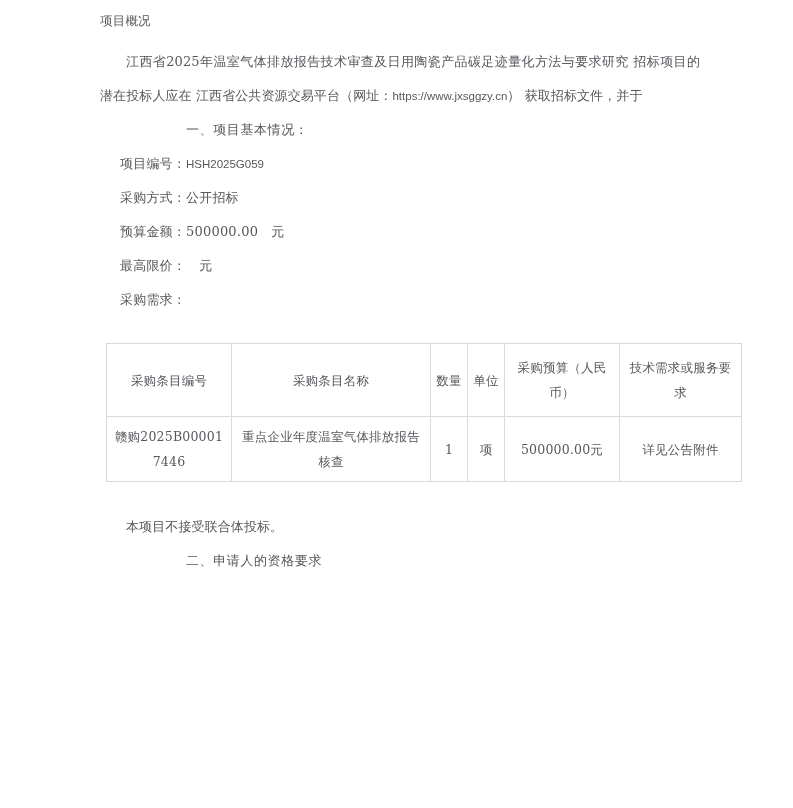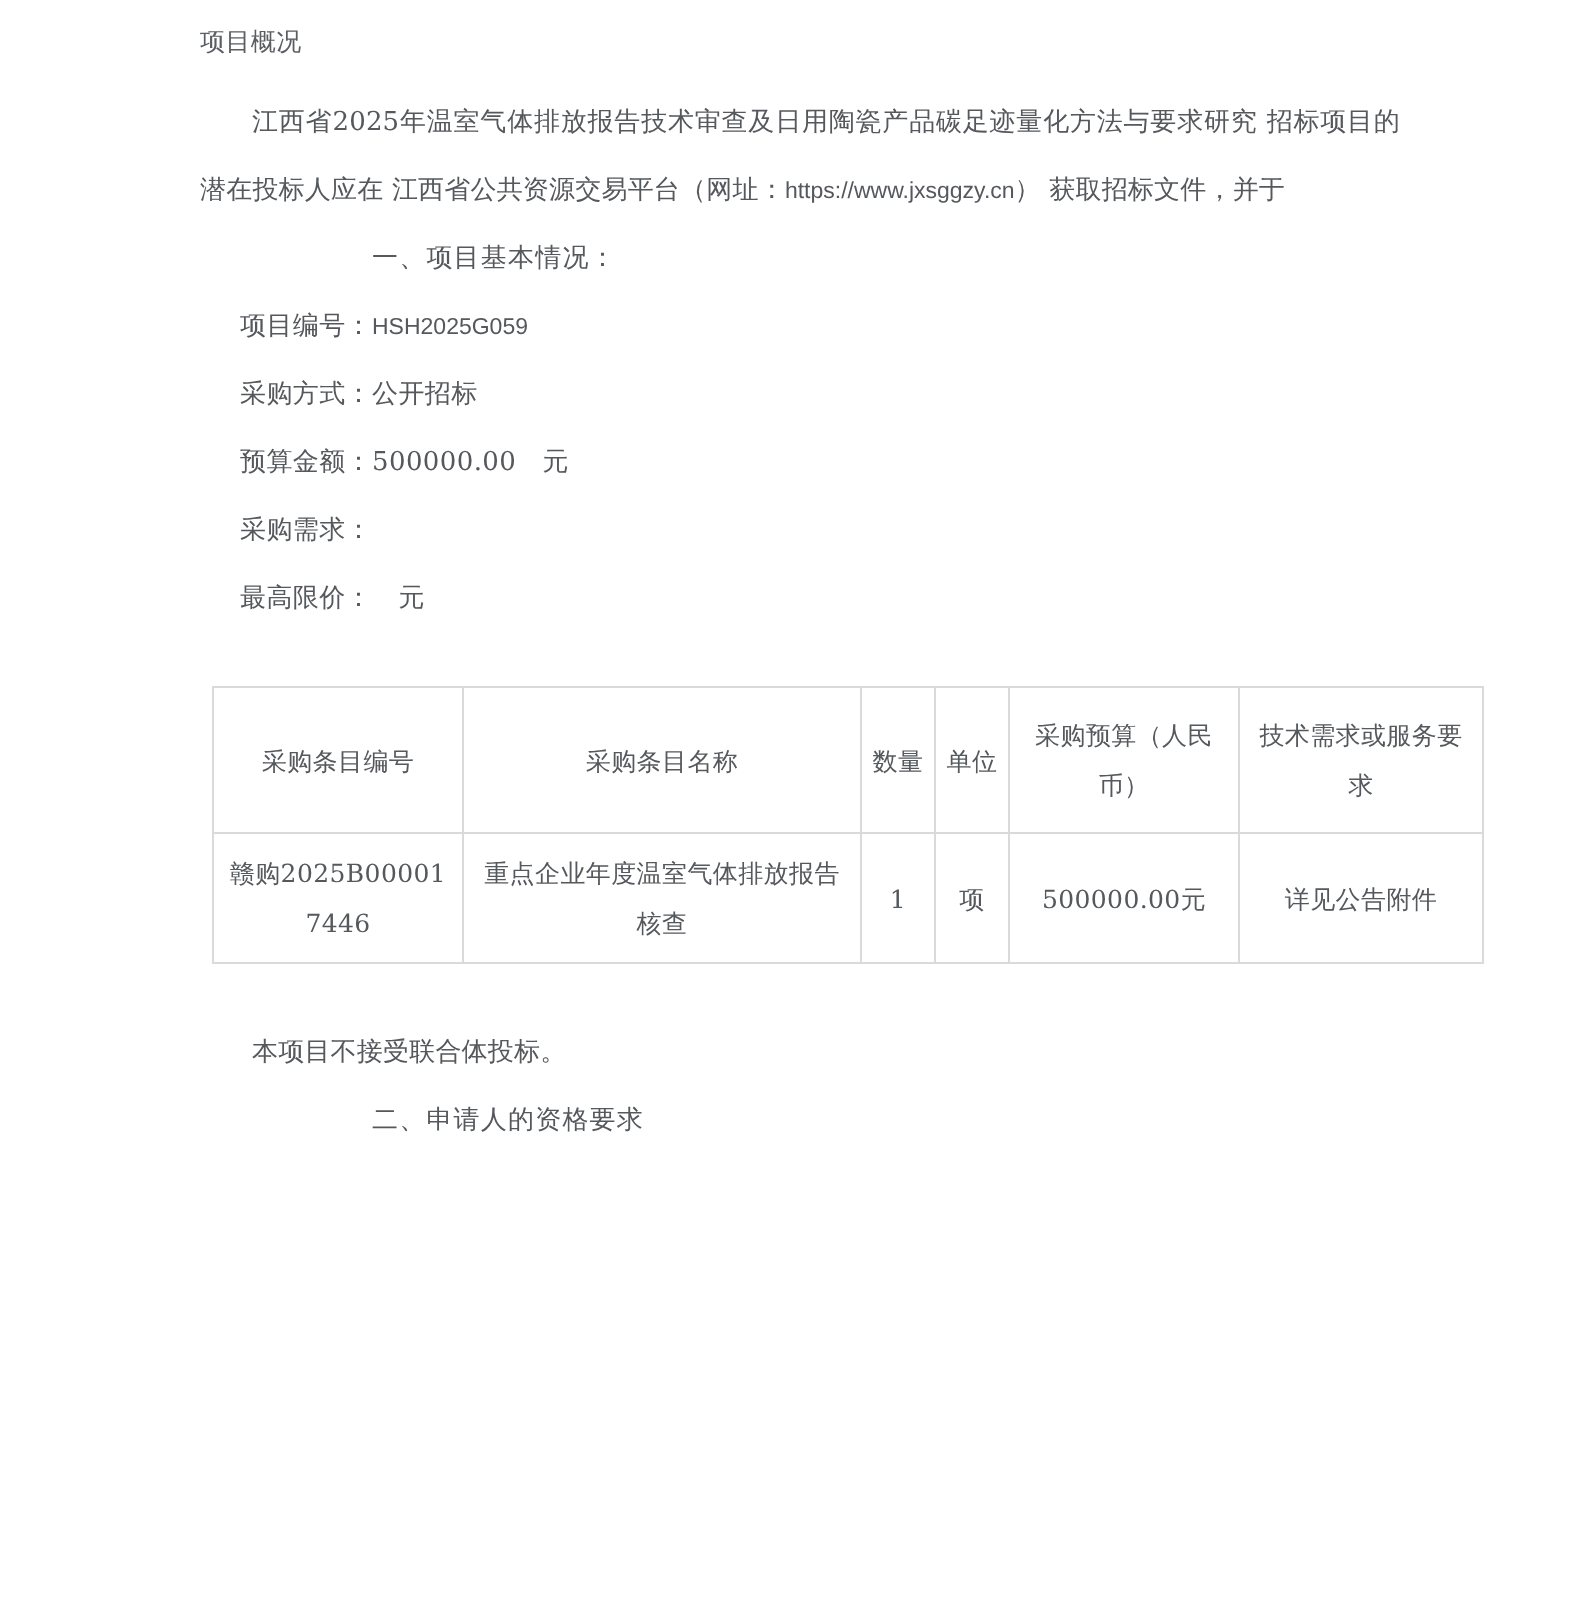--- a/index.html
+++ b/index.html
@@ -131,24 +131,24 @@
     <div class="field-line">
       <span>项目编号：</span><span class="mono">HSH2025G059</span>
     </div>
     <div class="field-line">
       <span>采购方式：</span><span>公开招标</span>
     </div>
     <div class="field-line">
       <span>预算金额：</span><span>500000.00　元</span>
     </div>
     <div class="field-line">
-      <span>采购需求：</span><span></span>
+      <span>最高限价：</span><span>　元</span>
     </div>
     <div class="field-line">
-      <span>最高限价：</span><span>　元</span>
+      <span>采购需求：</span><span></span>
     </div>
 
     <div class="table-wrap">
       <table class="req-table">
         <tbody>
             <tr class="head">
           <td class="col-code">采购条目编号</td>
           <td class="col-name">采购条目名称</td>
           <td class="col-qty narrow-head">数量</td>
           <td class="col-unit narrow-head">单位</td>

